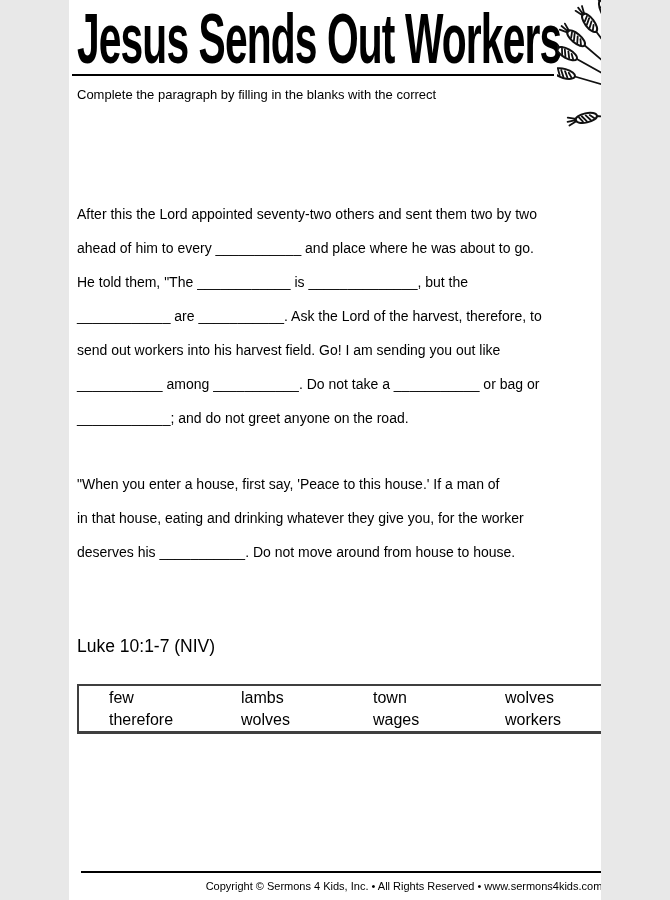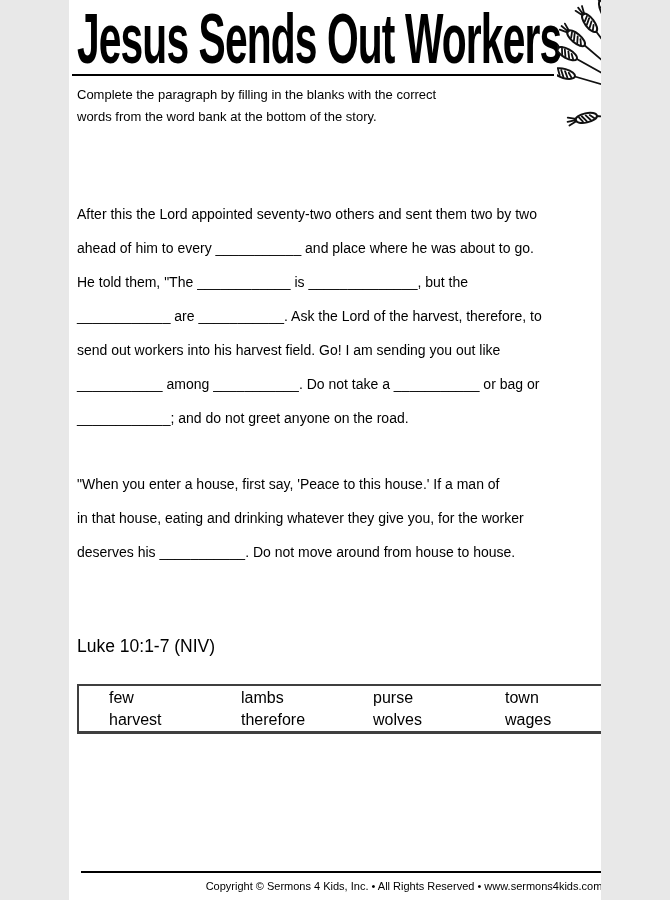--- a/index.html
+++ b/index.html
@@ -115,21 +115,20 @@
 <body>
 
 <div class="page">
 
   <h1 class="title"><span class="title-inner">Jesus Sends Out Workers</span></h1>
 
   <div class="title-rule"></div>
 
   <div class="instructions">
     <div class="instr-line">Complete the paragraph by filling in the blanks with the correct</div>
-    <div class="instr-line">words from the word bank at the bottom of the story.</div>
   </div>
 
   <svg class="wheat" width="180" height="178" viewBox="0 0 180 178" fill="none" stroke="#111" stroke-width="1.8" stroke-linecap="round">
     <defs>
       <g id="ear">
         <ellipse cx="9" cy="0" rx="11" ry="4.6" fill="#ffffff" stroke="#111" stroke-width="2"></ellipse>
         <path d="M1,-2 L5,2 M5,-3 L9,2.5 M9,-3.5 L13,2.5 M13,-3 L16,2"></path>
         <path d="M19,-1 L27,-4 M20,0 L28,0 M19,1 L27,4"></path>
       </g>
     </defs>
@@ -180,21 +179,20 @@
     <div class="story-line">"When you enter a house, first say, 'Peace to this house.' If a man of</div>
     <div class="story-line">in that house, eating and drinking whatever they give you, for the worker</div>
     <div class="story-line">deserves his ___________. Do not move around from house to house.</div>
   </div>
 
   <div class="reference">Luke 10:1-7 (NIV)</div>
 
   <div class="word-bank">
     <span class="wb-cell">few</span>
     <span class="wb-cell">lambs</span>
-    <span class="wb-cell">purse</span>
     <span class="wb-cell">town</span>
     <span class="wb-cell">wolves</span>
     <span class="wb-cell">harvest</span>
     <span class="wb-cell">therefore</span>
     <span class="wb-cell">wolves</span>
     <span class="wb-cell">wages</span>
     <span class="wb-cell">workers</span>
   </div>
 
   <div class="footer-rule"></div>

